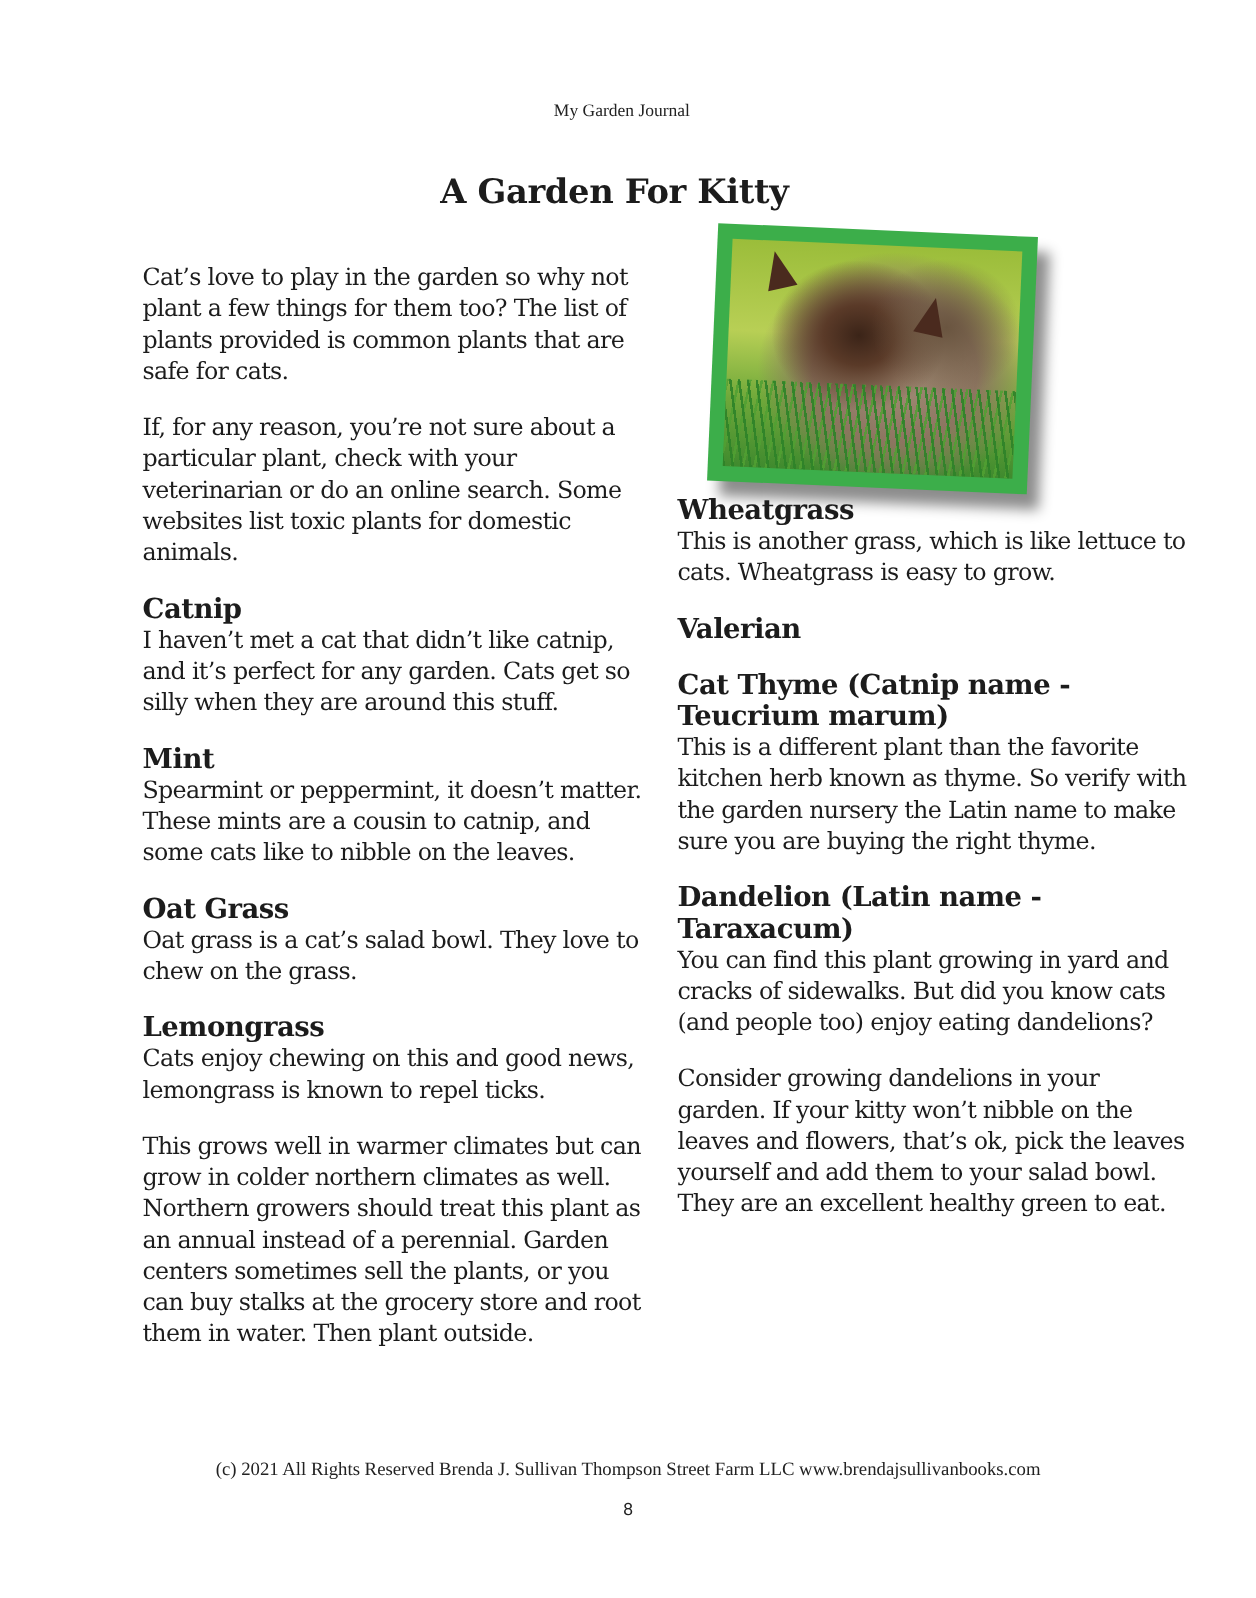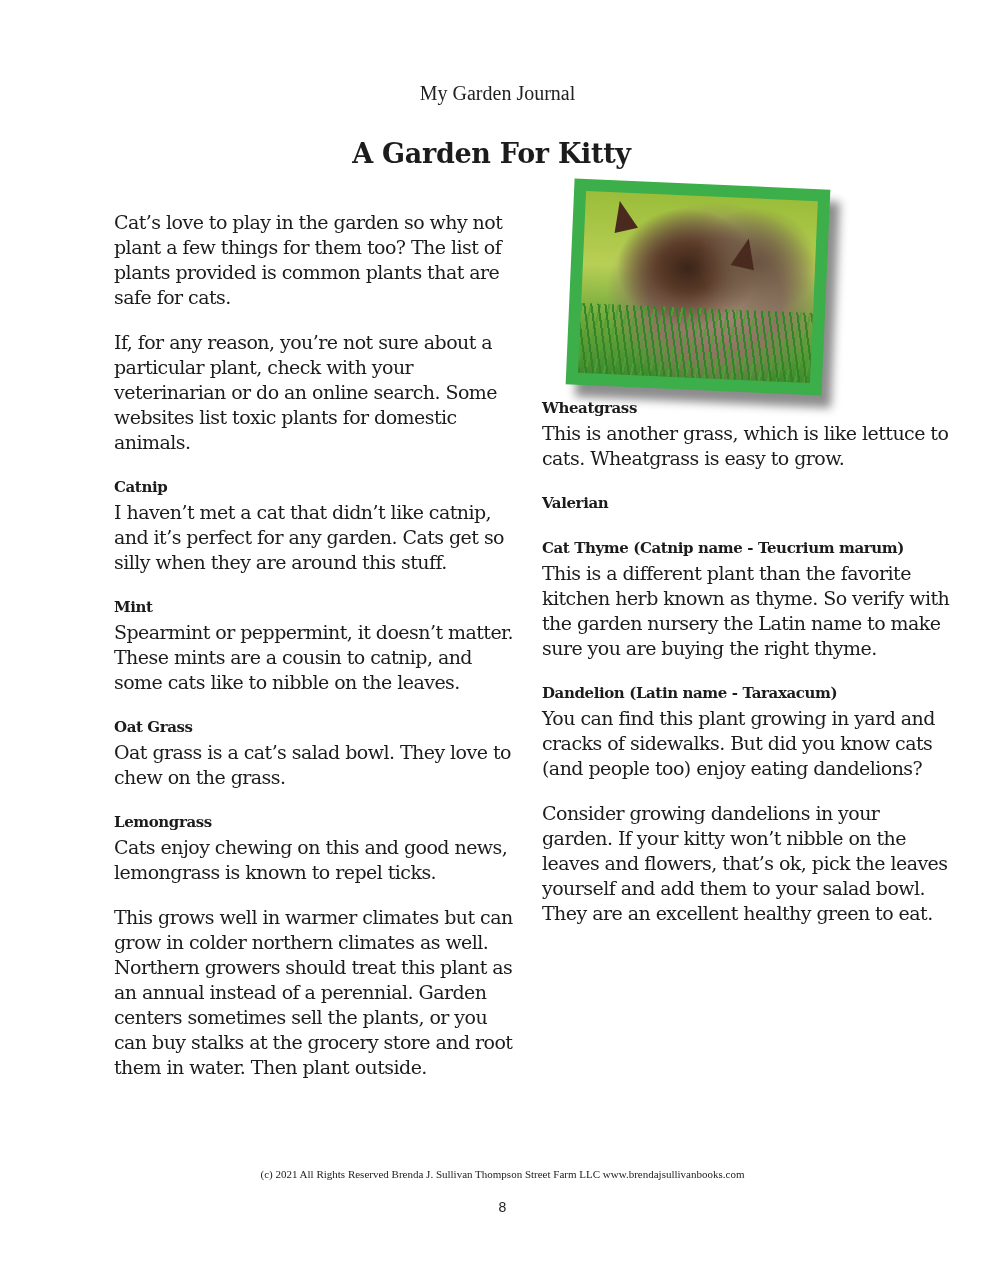--- a/index.html
+++ b/index.html
@@ -1,37 +1,37 @@
 <!DOCTYPE html>
 <html><head>
 <meta charset="utf-8">
 <style>
   html, body { margin:0; padding:0; background:#ffffff; }
   body { width:1005px; height:1278px; position:relative; overflow:hidden; color:#1c1c1c; font-family:"DejaVu Serif", "Liberation Serif", serif; }
-  .running-header { position:absolute; top:82px; left:0; width:995px; text-align:center; font-family:"Liberation Serif", serif; font-size:20px; color:#222; }
+  .running-header { position:absolute; top:82px; left:0; width:995px; text-align:center; font-family:"Liberation Serif", serif; font-size:14px; color:#222; }
   .page-title { position:absolute; top:138px; left:0; width:983px; text-align:center; font-family:"DejaVu Serif", serif; font-weight:bold; font-size:27px; letter-spacing:-0.3px; color:#1c1c1c; margin:0; }
   .col { position:absolute; font-size:19px; line-height:25px; letter-spacing:-0.55px;margin-left:25px; }
   .col-left { left:89px; top:210px; width:410px; }
   .col-right { left:517px; top:396px; width:410px; }
   .col p { margin:0; }
   .col .para { margin-bottom:20px; }
   .section { margin-bottom:20px; }
-  .section h3 { margin:0; font-size:15px; line-height:25px; font-weight:bold; letter-spacing:-0.4px; }
+  .section h3 { margin:0; font-size:22px; line-height:25px; font-weight:bold; letter-spacing:-0.4px; }
   .photo { position:absolute; left:570px; top:184px; width:256px; height:206px; background:#3cae4a; transform:rotate(2.5deg); box-shadow:10px 12px 10px rgba(0,0,0,0.45); }
   .photo-inner { position:absolute; left:12px; top:12px; right:12px; bottom:12px; overflow:hidden;
      background:
        radial-gradient(ellipse 60px 55px at 75% 35%, #6a5540 0%, rgba(106,85,64,0) 100%),
        radial-gradient(ellipse 70px 60px at 45% 40%, #3b2418 0%, #5a3a28 40%, rgba(90,58,40,0) 100%),
        radial-gradient(ellipse 110px 95px at 58% 55%, #a6907a 0%, #8c7560 60%, rgba(140,117,96,0) 100%),
        linear-gradient(180deg, #9bbd3a 0%, #b8cf55 40%, #6fa83a 70%, #3f8a2e 100%); }
   .ear { position:absolute; width:0; height:0; border-left:12px solid transparent; border-right:12px solid transparent; border-bottom:30px solid #4a2a1e; }
   .grass { position:absolute; bottom:0; left:0; right:0; height:70px;
      background: repeating-linear-gradient(80deg, rgba(45,130,40,0.9) 0 2px, rgba(0,0,0,0) 2px 7px),
                  repeating-linear-gradient(100deg, rgba(80,160,50,0.85) 0 2px, rgba(0,0,0,0) 2px 9px); }
-  .footer { position:absolute; top:1168px; left:0; width:1005px; text-align:center; font-family:"Liberation Serif", serif; font-size:11px; color:#222; }
+  .footer { position:absolute; top:1168px; left:0; width:1005px; text-align:center; font-family:"Liberation Serif", serif; font-size:15px; color:#222; }
   .page-number { position:absolute; top:1199px; left:0; width:1005px; text-align:center; font-family:"Liberation Sans", sans-serif; font-size:14px; color:#222; }
 </style>
 </head>
 <body>
 
 <div class="running-header">My Garden Journal</div>
 <h1 class="page-title">A Garden For Kitty</h1>
 
 <div class="photo">
   <div class="photo-inner">

